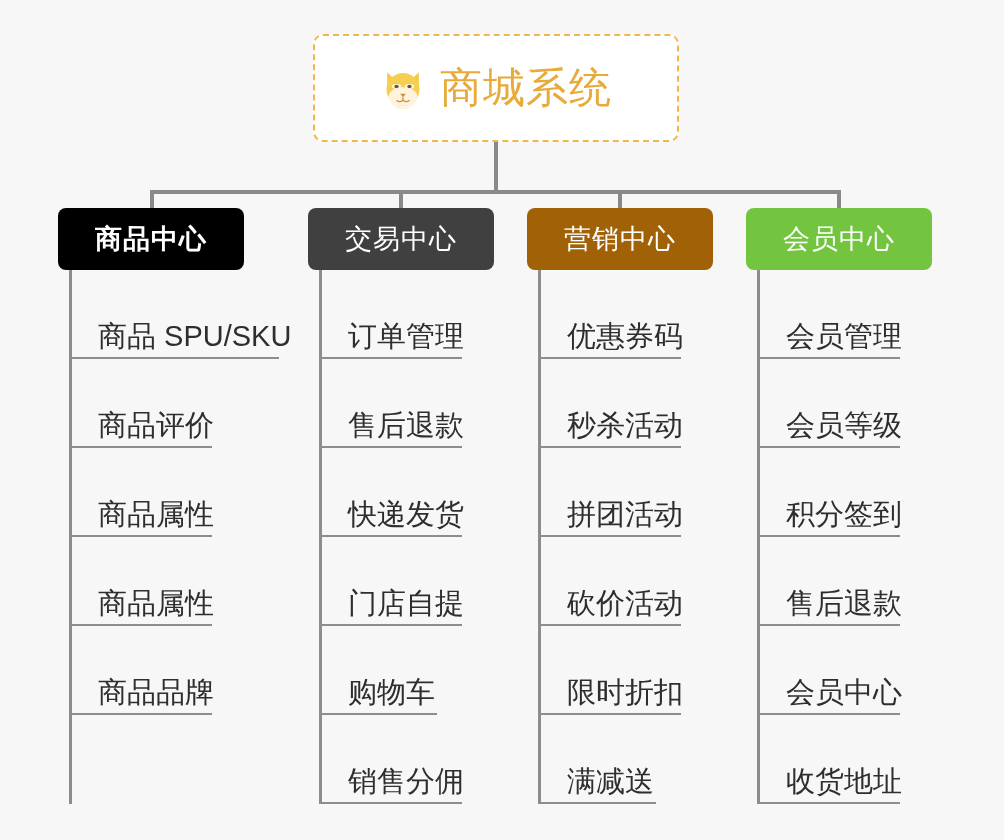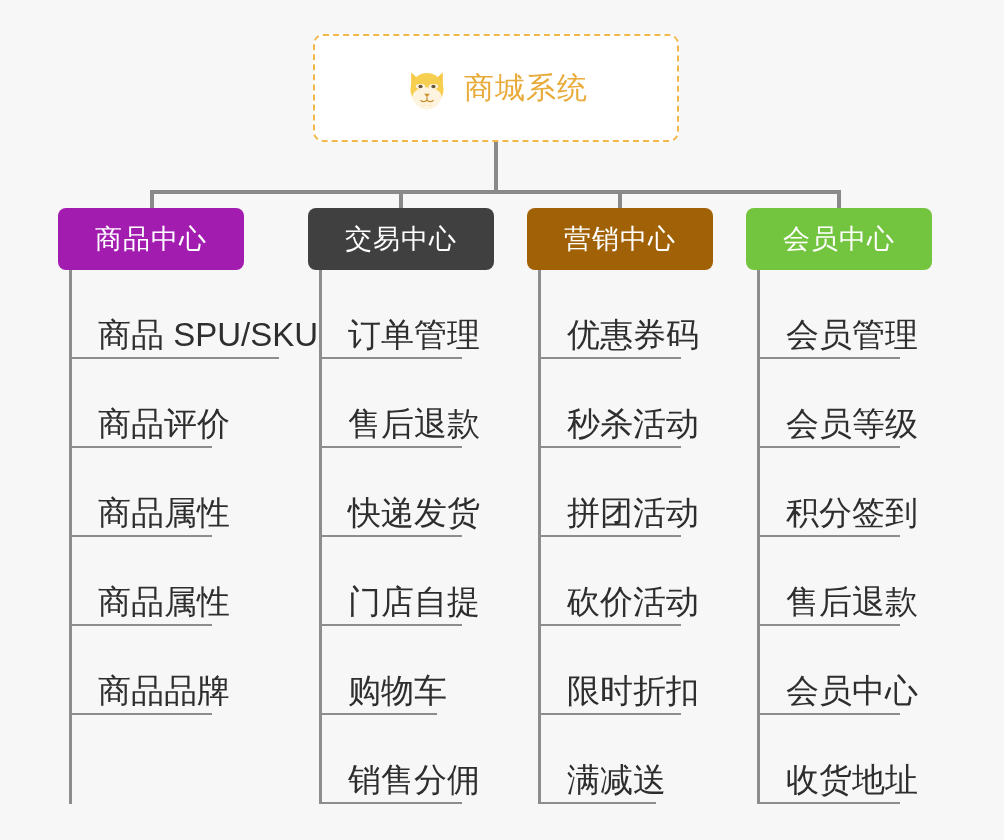--- a/index.html
+++ b/index.html
@@ -37,21 +37,21 @@
     gap: 14px;
   }
   .root-emoji {
     font-size: 40px;
     line-height: 1;
     width: 46px;
     height: 46px;
     display: block;
   }
   .root-title {
-    font-size: 30px;
+    font-size: 42px;
     color: #e8ab3a;
     letter-spacing: 1px;
     white-space: nowrap;
     text-align: center;
   }
 
   
   .conn {
     position: absolute;
     background: #898989;
@@ -109,21 +109,21 @@
   .leaf-item {
     position: relative;
     height: 89px;
     box-sizing: border-box;
     display: flex;
     align-items: flex-end;
     padding-left: 29px;
     padding-bottom: 6px;
   }
   .leaf-label {
-    font-size: 33px;
+    font-size: 29px;
     color: #2e2e2e;
     white-space: nowrap;
     line-height: 1.1;
   }
   .leaf-underline {
     position: absolute;
     left: 0;
     bottom: 0;
     height: 2px;
     background: #8d8d8d;
@@ -162,21 +162,21 @@
   </div>
 
   <div class="conn conn-v-root"></div>
   <div class="conn conn-h-main"></div>
   <div class="conn conn-drop" style="left:150px;"></div>
   <div class="conn conn-drop" style="left:399px;"></div>
   <div class="conn conn-drop" style="left:618px;"></div>
   <div class="conn conn-drop" style="left:837px;"></div>
 
   <div class="column col-0">
-    <div class="cat-header" style="background: #a21caf;">
+    <div class="cat-header" style="background: #000000; font-weight: bold;">
       <span>商品中心</span>
     </div>
     <div class="leaf-list">
       <div class="leaf-spine" style="height: 534px;"></div>
       <div class="leaf-item">
         <span class="leaf-label">商品 SPU/SKU</span>
         <span class="leaf-underline" style="width: 210px;"></span>
       </div>
       <div class="leaf-item">
         <span class="leaf-label">商品评价</span>

